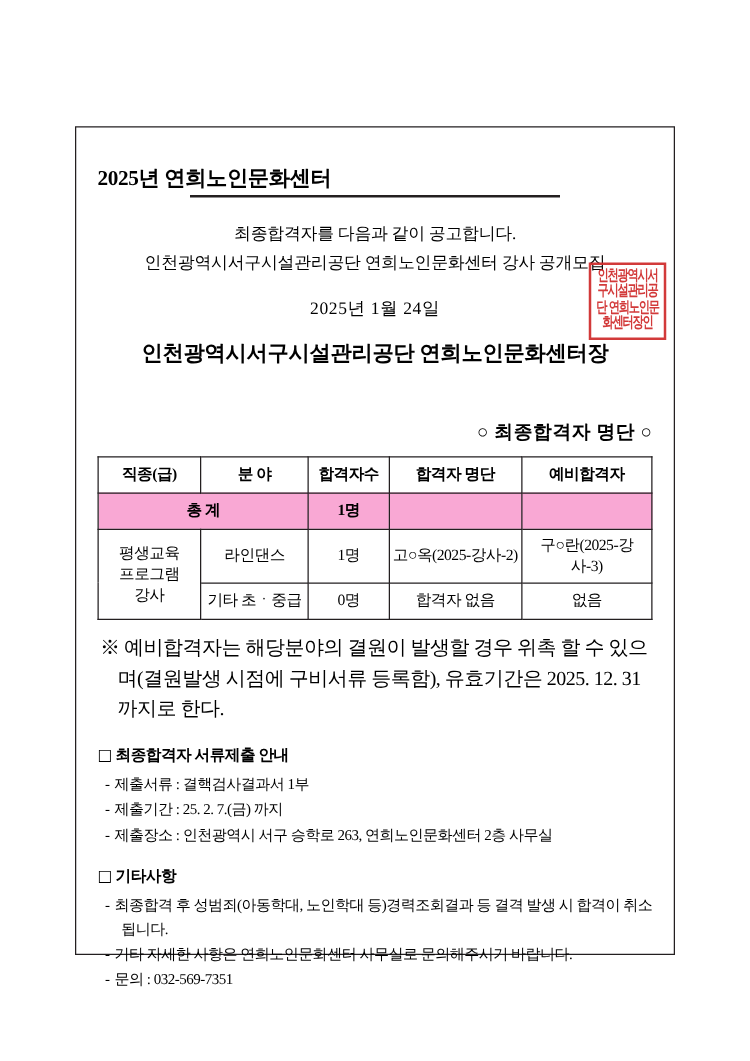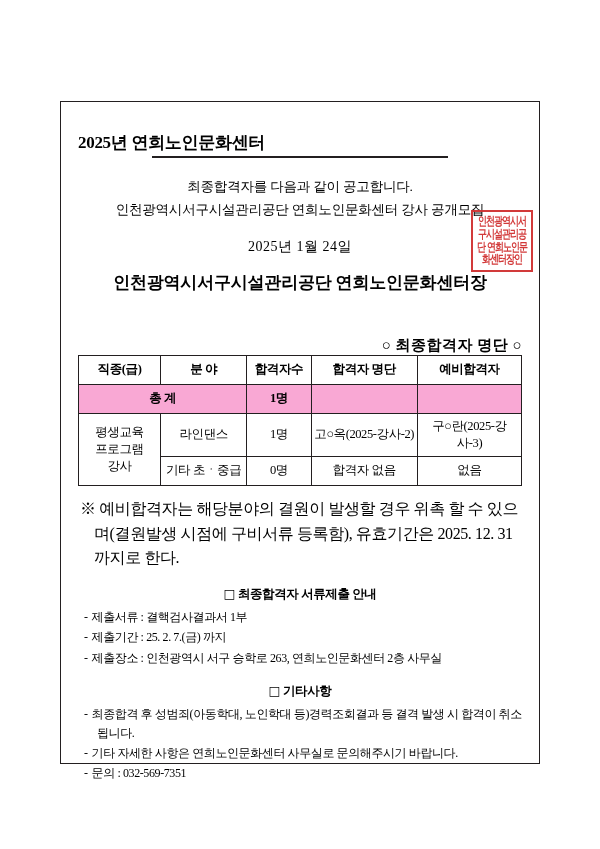--- a/index.html
+++ b/index.html
@@ -97,20 +97,21 @@
   .section-heading {
     text-align: right;
     font-size: 15px;
     font-weight: bold;
     margin-top: 42px;
     letter-spacing: 0.5px;
   }
   table.result {
     width: 100%;
     border-collapse: collapse;
+    margin-top: 10px;
     font-size: 12.5px;
   }
   table.result th, table.result td {
     border: 1px solid #231f20;
     text-align: center;
     padding: 4px 2px;
     letter-spacing: -0.4px;
   }
   table.result th {
     font-weight: bold;
@@ -144,21 +145,20 @@
     padding-left: 14px;
     text-indent: -14px;
   }
   .block {
     margin-top: 15px;
   }
   .block-title {
     font-size: 12.5px;
     font-weight: bold;
     letter-spacing: -0.4px;
-    text-align: center;
   }
   .block-title .box-mark {
     font-family: "DejaVu Sans", sans-serif;
     font-weight: normal;
     margin-right: 3px;
   }
   .block ul {
     list-style: none;
     margin: 5px 0 0 0;
     padding: 0 0 0 6px;

